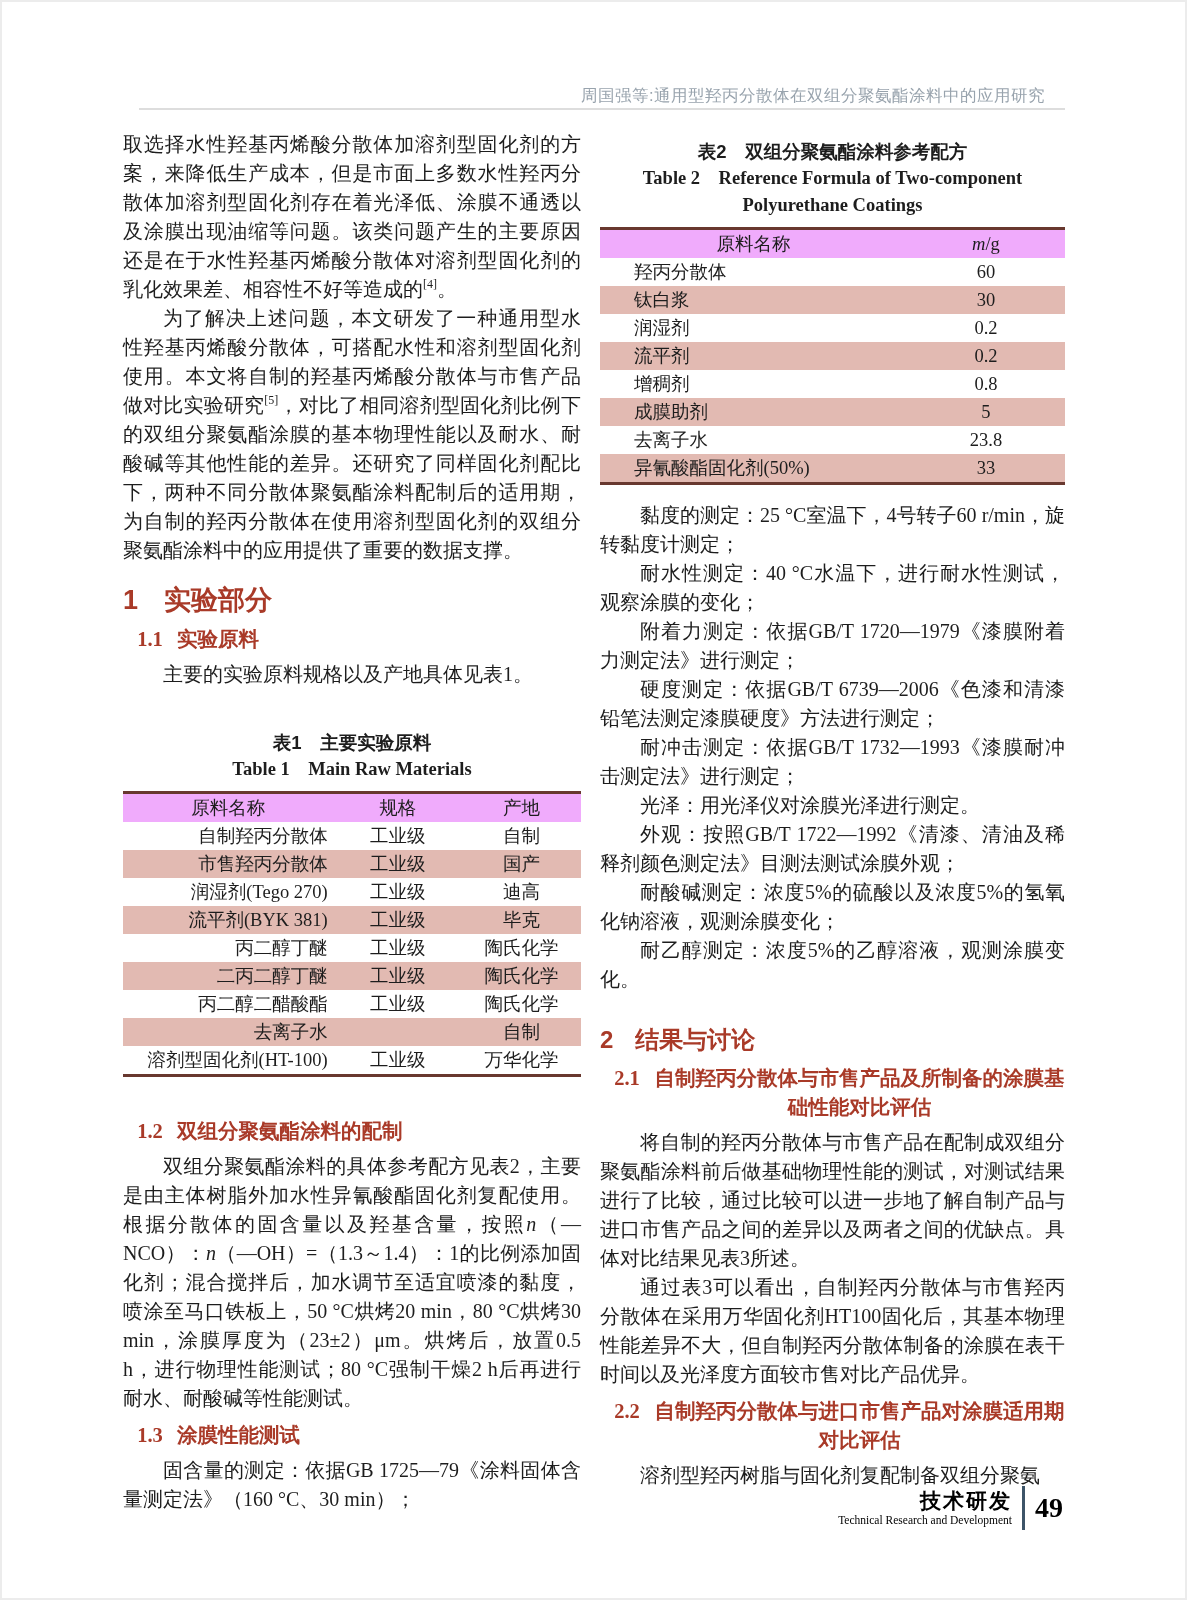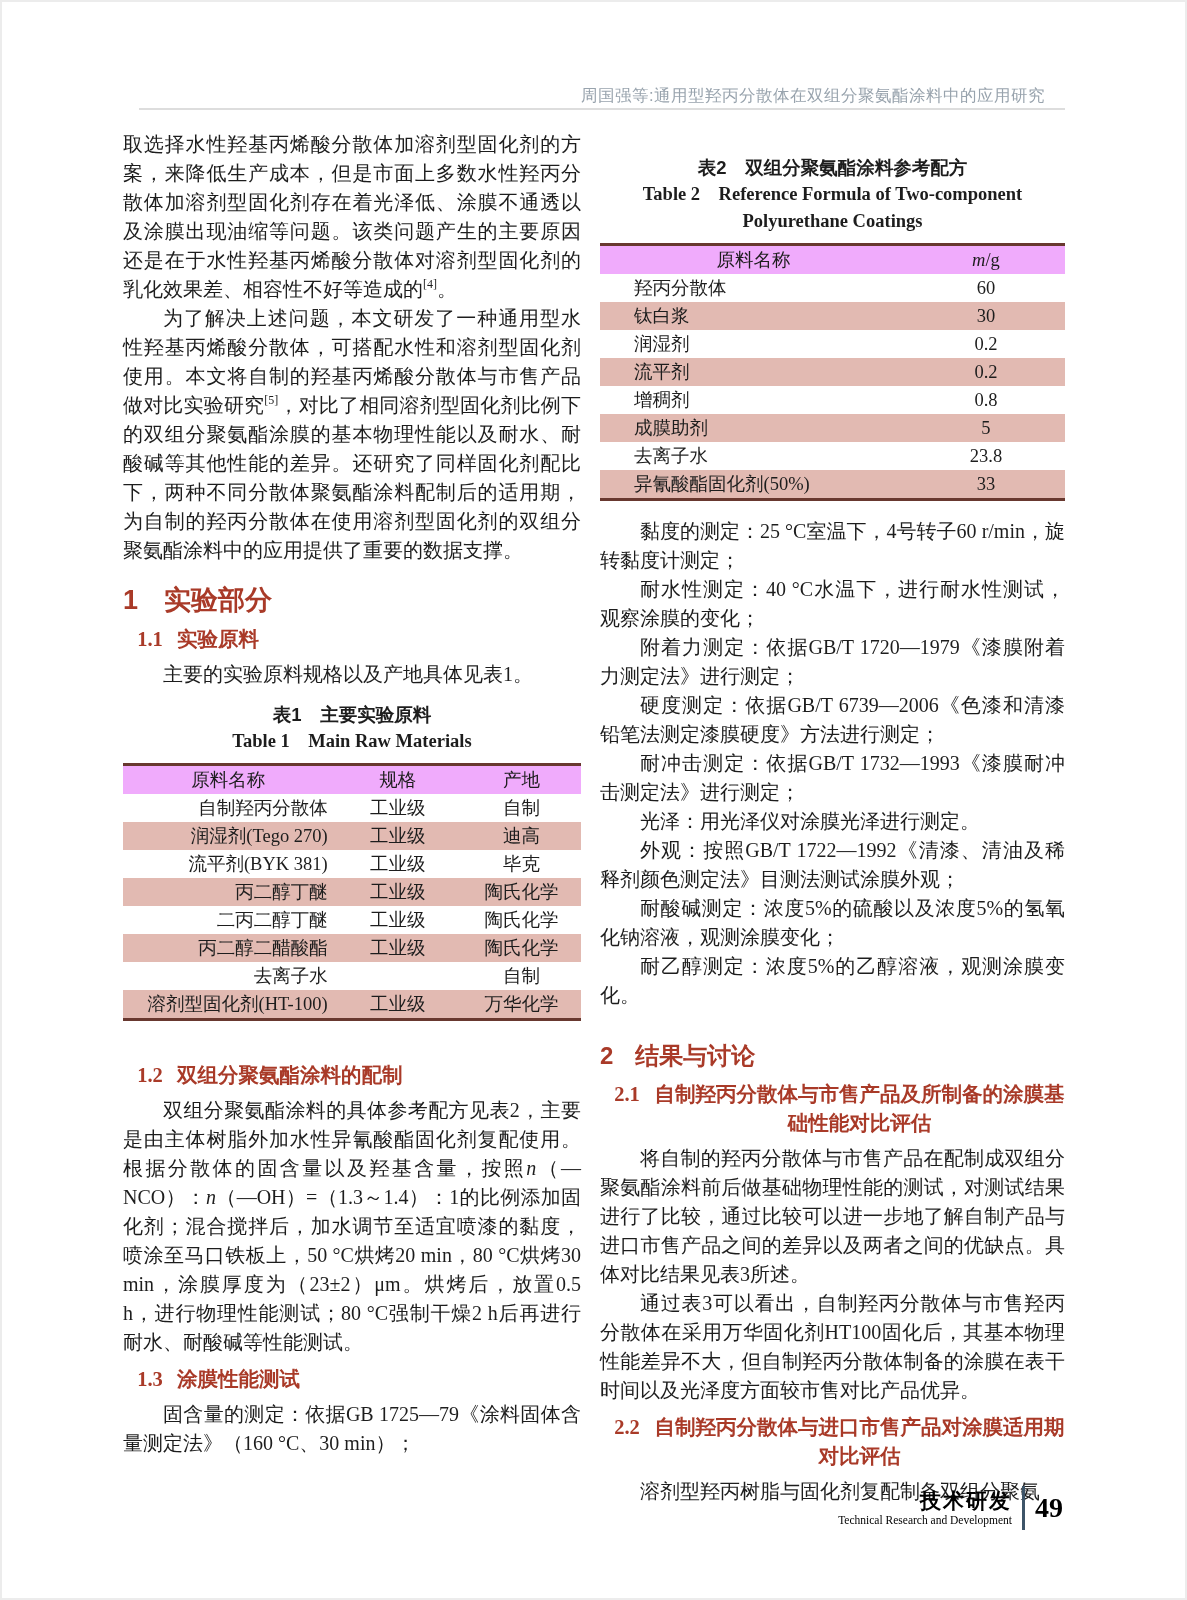--- a/index.html
+++ b/index.html
@@ -35,21 +35,21 @@
   .h-sub {
     display:flex; color:#a93a28; font-weight:bold;
     font-family:Liberation Serif, serif;
     font-size:20.5px; line-height:29px; margin:8px 0 6px; text-align:center;
   }
   .h-sub .num { width:54px; flex:none; }
   .h-main .num { flex:none; }
   .h2-main { font-size:24px; line-height:32px; margin-top:30px; gap:22px; }
 
   
-  .tbl-cap { text-align:center; font-weight:bold; margin-top:12px; text-indent:0; }
+  .tbl-cap { text-align:center; font-weight:bold; margin-top:40px; text-indent:0; }
   .tbl-cap .cn { font-family:"Liberation Sans","DejaVu Sans",sans-serif; font-size:18.5px; line-height:27px; }
   .tbl-cap .en { font-family:"Liberation Serif","DejaVu Serif",serif; font-size:18.5px; line-height:27px; }
 
   
   table { width:100%; border-collapse:collapse; margin-top:8px; font-size:18.5px; line-height:22px;
           border-top:3px solid #68382f; border-bottom:3px solid #68382f; }
   thead tr { background:#f0abfc; }
   tbody tr:nth-child(even) { background:#e2bab2; }
   th, td { height:28px; padding:0 6px; font-weight:normal; text-align:center; }
   .t1 td:first-child { text-align:right; padding-left:14px; }
@@ -110,20 +110,25 @@
           <th>产地</th>
         </tr>
       </thead>
       <tbody>
         <tr>
             <td>自制羟丙分散体</td>
             <td>工业级</td>
             <td>自制</td>
           </tr>
         <tr>
+            <td>市售羟丙分散体</td>
+            <td>工业级</td>
+            <td>国产</td>
+          </tr>
+        <tr>
             <td>润湿剂(Tego 270)</td>
             <td>工业级</td>
             <td>迪高</td>
           </tr>
         <tr>
             <td>流平剂(BYK 381)</td>
             <td>工业级</td>
             <td>毕克</td>
           </tr>
         <tr>
@@ -164,21 +169,21 @@
     <div class="h-sub">
       <span class="num">1.3</span>
       <span>涂膜性能测试</span>
     </div>
 
     <p class="para">固含量的测定：依据GB 1725—79《涂料固体含量测定法》（160 °C、30 min）；</p>
   </div>
 
   <div class="col col-right">
 
-    <div class="tbl-cap" style="margin-top:24px;">
+    <div class="tbl-cap" style="margin-top:8px;">
       <div class="cn">表2　双组分聚氨酯涂料参考配方</div>
       <div class="en">Table 2　Reference Formula of Two-component</div>
       <div class="en">Polyurethane Coatings</div>
     </div>
 
     <table class="t2">
       <colgroup>
           <col class="c1">
           <col class="c2">
         </colgroup>

